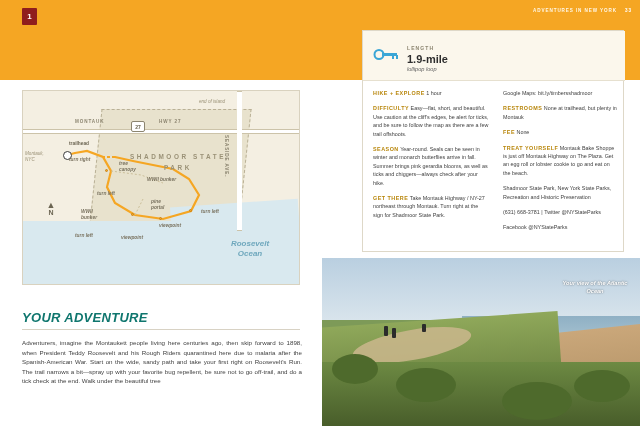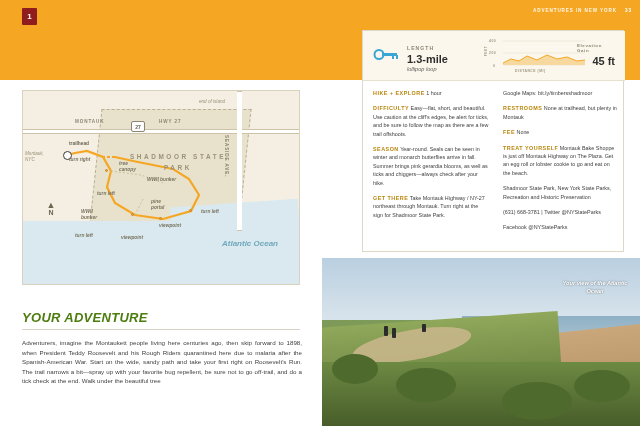--- a/index.html
+++ b/index.html
@@ -87,21 +87,21 @@
   .pin {
     position:absolute; width:9px; height:9px; border-radius:50%;
     background:#ffffff; border:1.5px solid #3b3b3b;
   }
   .dotpt { position:absolute; width:3.4px; height:3.4px; border-radius:50%; background:#f5a623; border:0.8px solid #c8821a; }
   .trail-path { position:absolute; left:0; top:0; }
 
   
   .adventure-h {
     position:absolute; left:22px; top:310px;
-    color:#4d7c0f; font-weight:bold; font-style:italic; font-size:13px;
+    color:#0f766e; font-weight:bold; font-style:italic; font-size:13px;
     letter-spacing:0.3px; text-transform:uppercase;
   }
   .rule {
     position:absolute; left:22px; top:329px; width:278px; height:1px; background:#d8d2c4;
   }
   .adventure-p {
     position:absolute; left:22px; top:338px; width:280px;
     font-size:6.2px; line-height:9.6px; color:#3f3f3f; text-align:justify;
   }
 
@@ -203,21 +203,21 @@
 
     <div class="hwy-shield">27</div>
 
     <div class="map-label" style="left:52px;top:28px;">MONTAUK</div>
     <div class="map-label" style="left:136px;top:28px;">HWY 27</div>
     <div class="map-label" style="left:206px;top:44px;transform:rotate(90deg);transform-origin:left top;">SEASIDE AVE.</div>
     <div class="map-label" style="left:176px;top:8px;color:#9a9176;font-weight:normal;font-style:italic;letter-spacing:0;width:30px;line-height:6px;">end of island</div>
     <div class="map-label" style="left:2px;top:60px;color:#9a9176;font-weight:normal;font-style:italic;letter-spacing:0;width:28px;line-height:6px;">Montauk, NYC</div>
 
     <div class="park-name">SHADMOOR STATE PARK</div>
-    <div class="ocean-label">Atlantic Ocean</div>
+    <div class="ocean-label">Roosevelt Ocean</div>
 
     <div class="compass">
       <span class="needle">▲</span>
       <span>N</span>
     </div>
 
     <div class="trail-label" style="left:46px;top:50px;">trailhead</div>
     <div class="trail-label ital" style="left:46px;top:66px;width:26px;line-height:6px;">turn right</div>
     <div class="trail-label ital" style="left:96px;top:70px;width:26px;line-height:6px;">tree canopy</div>
     <div class="trail-label ital" style="left:124px;top:86px;">WWII bunker</div>
@@ -237,39 +237,23 @@
   <div class="card">
     <div class="card-top"></div>
 
     <svg class="key-icon" viewBox="0 0 52 26">
       <circle cx="12" cy="13" r="9" fill="none" stroke="#3aa6d6" stroke-width="4"></circle>
       <rect x="18" y="10" width="30" height="6" fill="#3aa6d6"></rect>
       <rect x="38" y="14" width="4" height="8" fill="#3aa6d6"></rect>
       <rect x="46" y="14" width="4" height="8" fill="#3aa6d6"></rect>
     </svg>
     <div class="len-lab">LENGTH</div>
-    <div class="len-val">1.3-mile</div>
+    <div class="len-val">1.9-mile</div>
     <div class="len-sub">lollipop loop</div>
 
-    <div class="elev-box">
-      <div class="axis-lab" style="left:-2px;top:0;">400</div>
-      <div class="axis-lab" style="left:-2px;top:12px;">200</div>
-      <div class="axis-lab" style="left:2px;top:25px;">0</div>
-      <div class="axis-lab" style="left:-10px;top:10px;transform:rotate(-90deg);">FEET</div>
-      <div class="axis-lab" style="left:24px;top:30px;">DISTANCE (MI)</div>
-      <svg width="82" height="30" style="position:absolute;left:12px;top:0;">
-        <line x1="0" y1="2" x2="82" y2="2" stroke="#ded8c8" stroke-width="0.5"></line>
-        <line x1="0" y1="14" x2="82" y2="14" stroke="#ded8c8" stroke-width="0.5"></line>
-        <line x1="0" y1="26" x2="82" y2="26" stroke="#ded8c8" stroke-width="0.5"></line>
-        <path d="M0 24 L8 20 L16 22 L24 17 L34 21 L44 16 L54 20 L64 18 L74 22 L82 21 L82 26 L0 26 Z" fill="#f7d9a0"></path>
-        <path d="M0 24 L8 20 L16 22 L24 17 L34 21 L44 16 L54 20 L64 18 L74 22 L82 21" fill="none" stroke="#f5a623" stroke-width="1"></path>
-      </svg>
-      <div class="elev-gain-lab">Elevation Gain</div>
-      <div class="elev-gain-val">45 ft</div>
-    </div>
 
     <div class="col colL">
       <div class="blk"><span class="lbl">HIKE + EXPLORE</span>
         <span>1 hour</span></div>
       <div class="blk"><span class="lbl">DIFFICULTY</span>
         <span>Easy—flat, short, and beautiful. Use caution at the cliff's edges, be alert for ticks, and be sure to follow the map as there are a few trail offshoots.</span></div>
       <div class="blk"><span class="lbl">SEASON</span>
         <span>Year-round. Seals can be seen in winter and monarch butterflies arrive in fall. Summer brings pink gerardia blooms, as well as ticks and chiggers—always check after your hike.</span></div>
       <div class="blk"><span class="lbl">GET THERE</span>
         <span>Take Montauk Highway / NY-27 northeast through Montauk. Turn right at the sign for Shadmoor State Park.</span></div>

